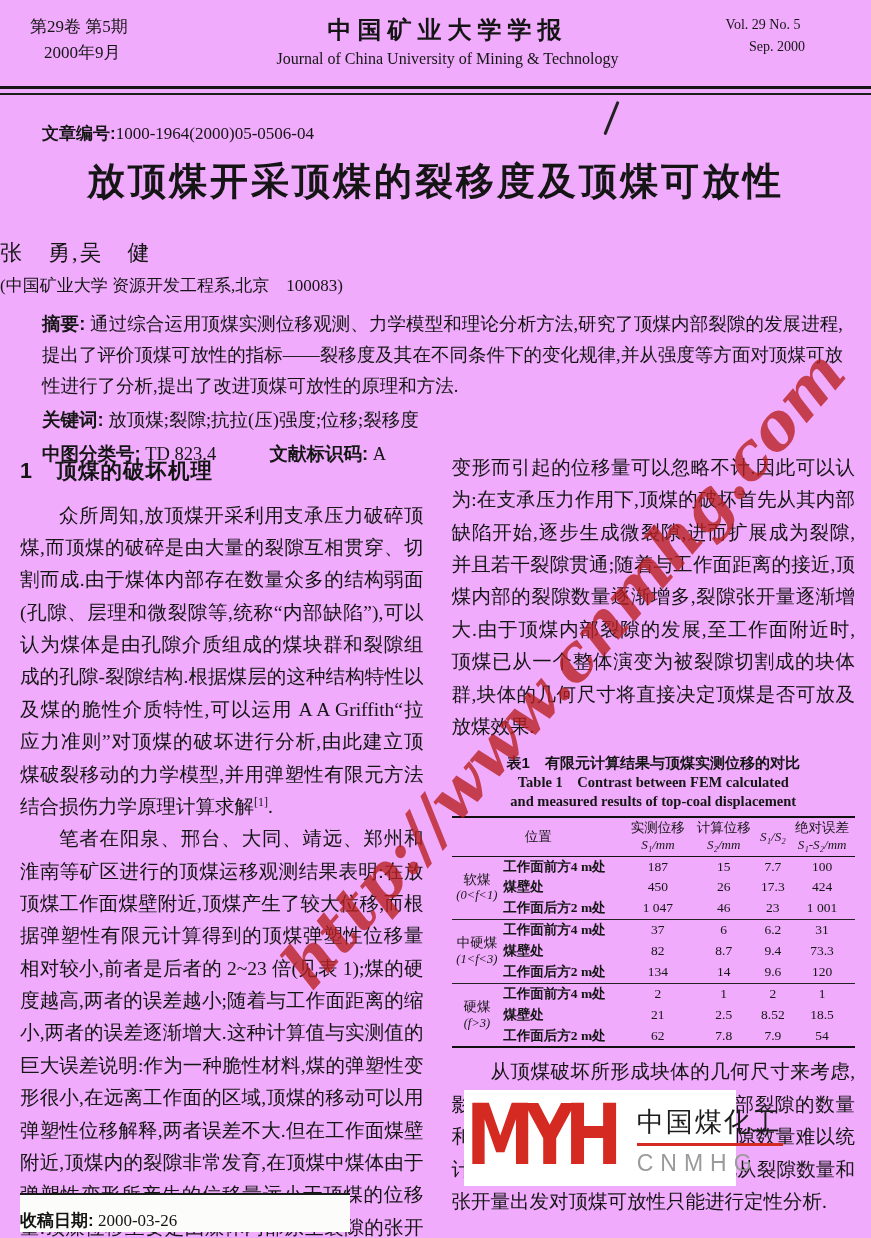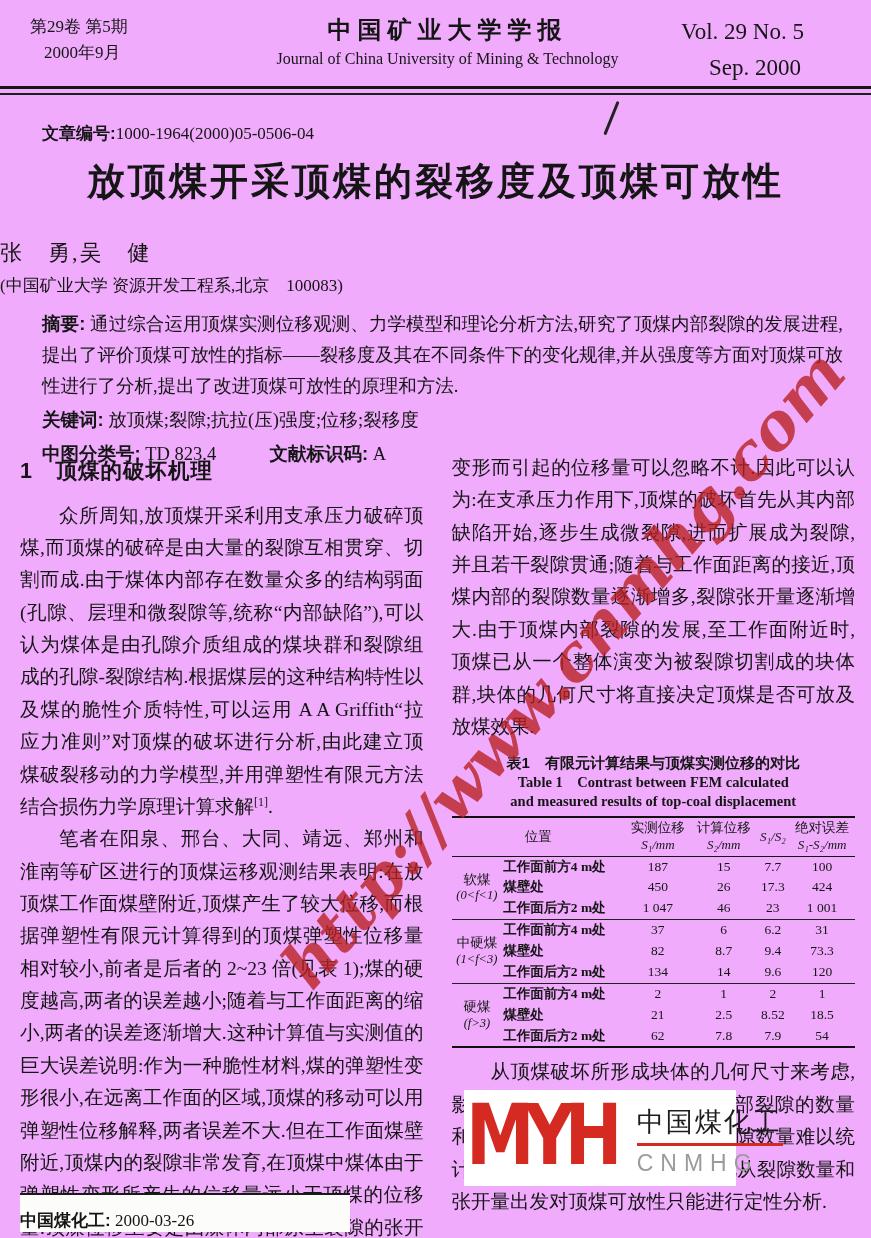--- a/index.html
+++ b/index.html
@@ -15,21 +15,21 @@
   
   .masthead{
     position:absolute;top:14px;left:30px;right:26px;
     display:flex;justify-content:space-between;align-items:flex-start;
   }
   .mast-left{width:190px;font-size:17px;line-height:1.55;}
   .mast-left .l2{padding-left:14px;}
   .mast-center{flex:1;text-align:center;}
   .mast-center .jcn{font-size:24px;font-weight:bold;letter-spacing:6px;}
   .mast-center .jen{font-size:16px;margin-top:4px;}
-  .mast-right{width:170px;text-align:left;font-size:23px;line-height:1.55;}
+  .mast-right{width:170px;text-align:center;font-size:14px;line-height:1.55;}
   .mast-right .r1{padding-left:6px;}
   .mast-right .r2{padding-left:34px;}
   .rule-double{
     position:absolute;left:0;right:0;top:86px;height:4px;
     border-top:3px solid #161616;border-bottom:2px solid #1d1d1d;
   }
   
   .meta-line{position:absolute;top:122px;left:42px;font-size:17px;}
   .meta-line b{font-family:"Liberation Sans","DejaVu Sans",sans-serif;font-weight:bold;}
   .pen-mark{
@@ -277,21 +277,21 @@
         </table>
       </div>
 
       <p class="indent">从顶煤破坏所形成块体的几何尺寸来考虑,影响顶煤可放性的因素是顶煤内部裂隙的数量和裂隙张开量.由于顶煤内部的裂隙数量难以统计,而裂隙张开量也难以测量,因此从裂隙数量和张开量出发对顶煤可放性只能进行定性分析.</p>
       <h2 class="sec">2</h2>
 
     </div>
   </div>
 
   <div class="footnote">
-    <b>中国煤化工:</b>
+    <b>收稿日期:</b>
     <span>2000-03-26</span>
   </div>
 
   <div class="watermark" style="color: rgb(185, 32, 32);">http://www.cnmhg.com</div>
 
   <div class="logo">
     <div class="monogram" style="color: rgb(212, 42, 34);">MYH</div>
     <div class="namecol">
       <div class="ncn">中国煤化工</div>
       <div class="ndiv" style="background: rgb(212, 42, 34);"></div>

